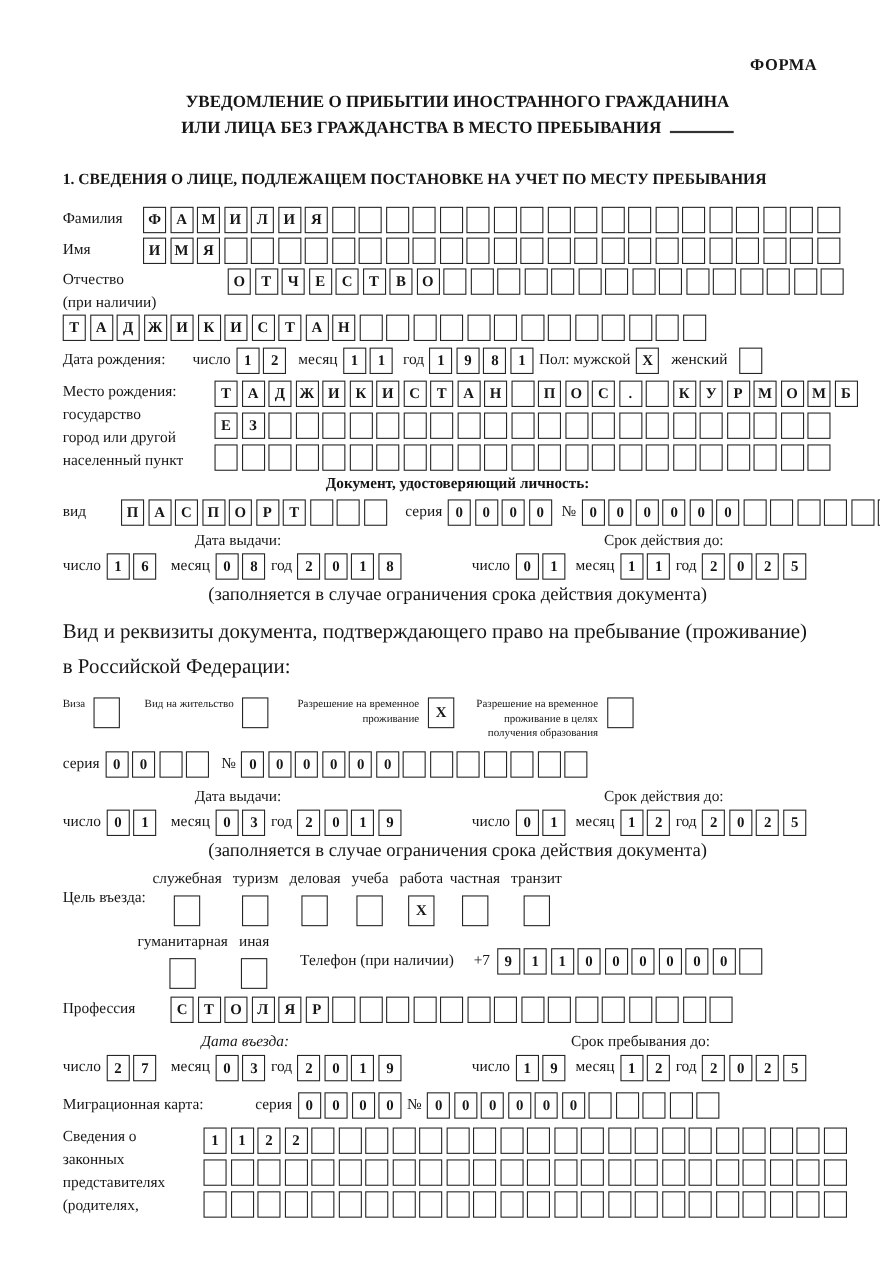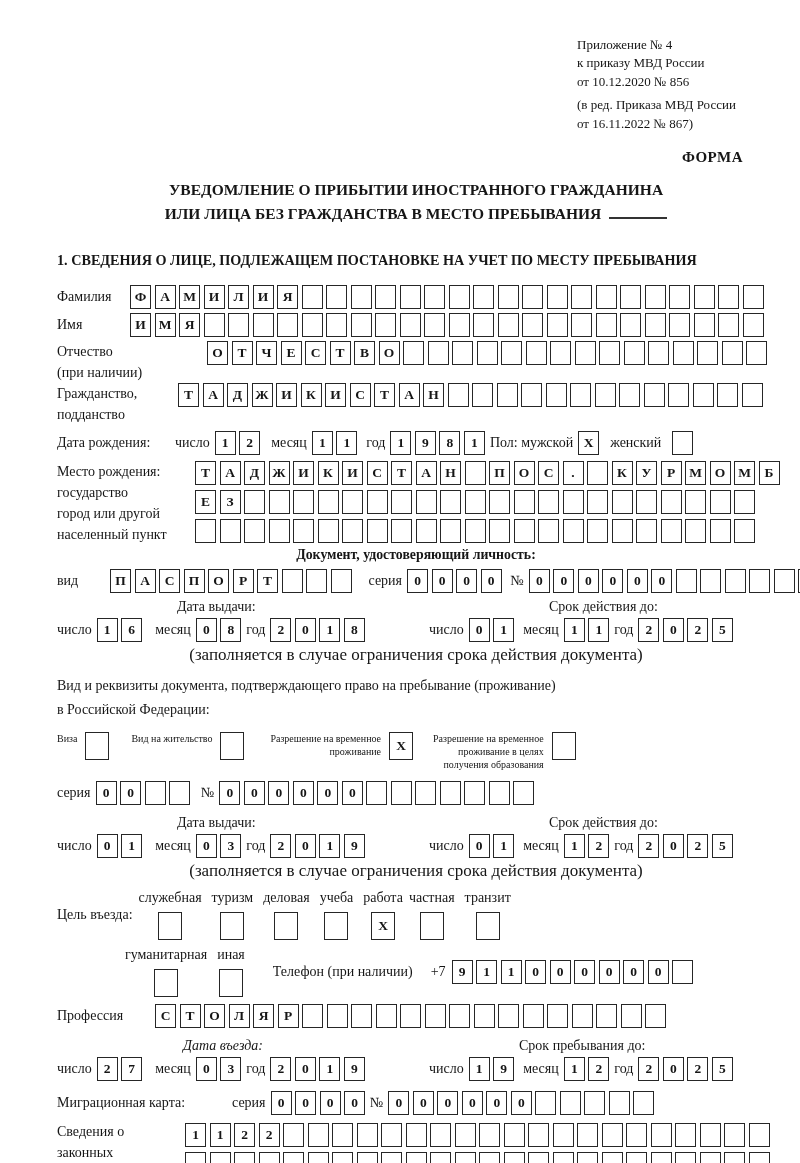--- a/index.html
+++ b/index.html
@@ -30,43 +30,34 @@
 
   .dlabels{position:relative;height:19px;font-size:14px;}
   .dlabels .dl-left{position:absolute;left:120px;}
   .dlabels .dl-right{position:absolute;left:492px;}
   .dlabels.entry .dl-left{left:126px;font-style:italic;}
   .dlabels.entry .dl-right{left:462px;}
   .dg{display:flex;align-items:center;gap:5px;font-size:14px;flex:none;}
   .drow{display:flex;align-items:center;margin-bottom:3px;}
   .limit-note{text-align:center;font-size:17px;margin-top:2px;margin-bottom:9px;}
 
-  .intro{font-size:14px;line-height:1.7;}
+  .intro{font-size:19px;line-height:1.7;}
   .opt{display:flex;align-items:flex-start;gap:8px;flex:none;}
   .opt .olbl{font-size:10px;line-height:1.3;text-align:right;}
   .optrow{display:flex;align-items:flex-start;margin-top:10px;margin-bottom:10px;}
 
   .prow{display:flex;align-items:center;font-size:14px;margin-bottom:7px;}
   .prow .pitem{display:flex;align-items:center;gap:6px;margin-right:10px;flex-direction:column;}
   .mt6{margin-top:6px;} .mt10{margin-top:10px;}
 </style>
 </head>
 <body>
 
 <div class="page">
 
-  <div class="hdr-note">
-    <div>Приложение № 4</div>
-    <div>к приказу МВД России</div>
-    <div>от 10.12.2020 № 856</div>
-    <div class="grp2">
-      <div>(в ред. Приказа МВД России</div>
-      <div>от 16.11.2022 № 867)</div>
-    </div>
-  </div>
   <div class="forma">ФОРМА</div>
 
   <div class="title">
     <div>УВЕДОМЛЕНИЕ О ПРИБЫТИИ ИНОСТРАННОГО ГРАЖДАНИНА</div>
     <div><span>ИЛИ ЛИЦА БЕЗ ГРАЖДАНСТВА В МЕСТО ПРЕБЫВАНИЯ</span><span class="blank-line"></span></div>
   </div>
 
   <div class="sec-heading">1. СВЕДЕНИЯ О ЛИЦЕ, ПОДЛЕЖАЩЕМ ПОСТАНОВКЕ НА УЧЕТ ПО МЕСТУ ПРЕБЫВАНИЯ</div>
 
   <div class="frow">
@@ -159,24 +150,20 @@
         <span class="cell"></span>
         <span class="cell"></span>
         <span class="cell"></span>
         <span class="cell"></span>
         <span class="cell"></span>
         <span class="cell"></span>
       </span>
   </div>
 
   <div class="frow top" style="margin-bottom:2px;">
-    <span class="lblcol" style="width:121px">
-      <div>Гражданство,</div>
-      <div>подданство</div>
-    </span>
     <span class="cells">
         <span class="cell">Т</span>
         <span class="cell">А</span>
         <span class="cell">Д</span>
         <span class="cell">Ж</span>
         <span class="cell">И</span>
         <span class="cell">К</span>
         <span class="cell">И</span>
         <span class="cell">С</span>
         <span class="cell">Т</span>

